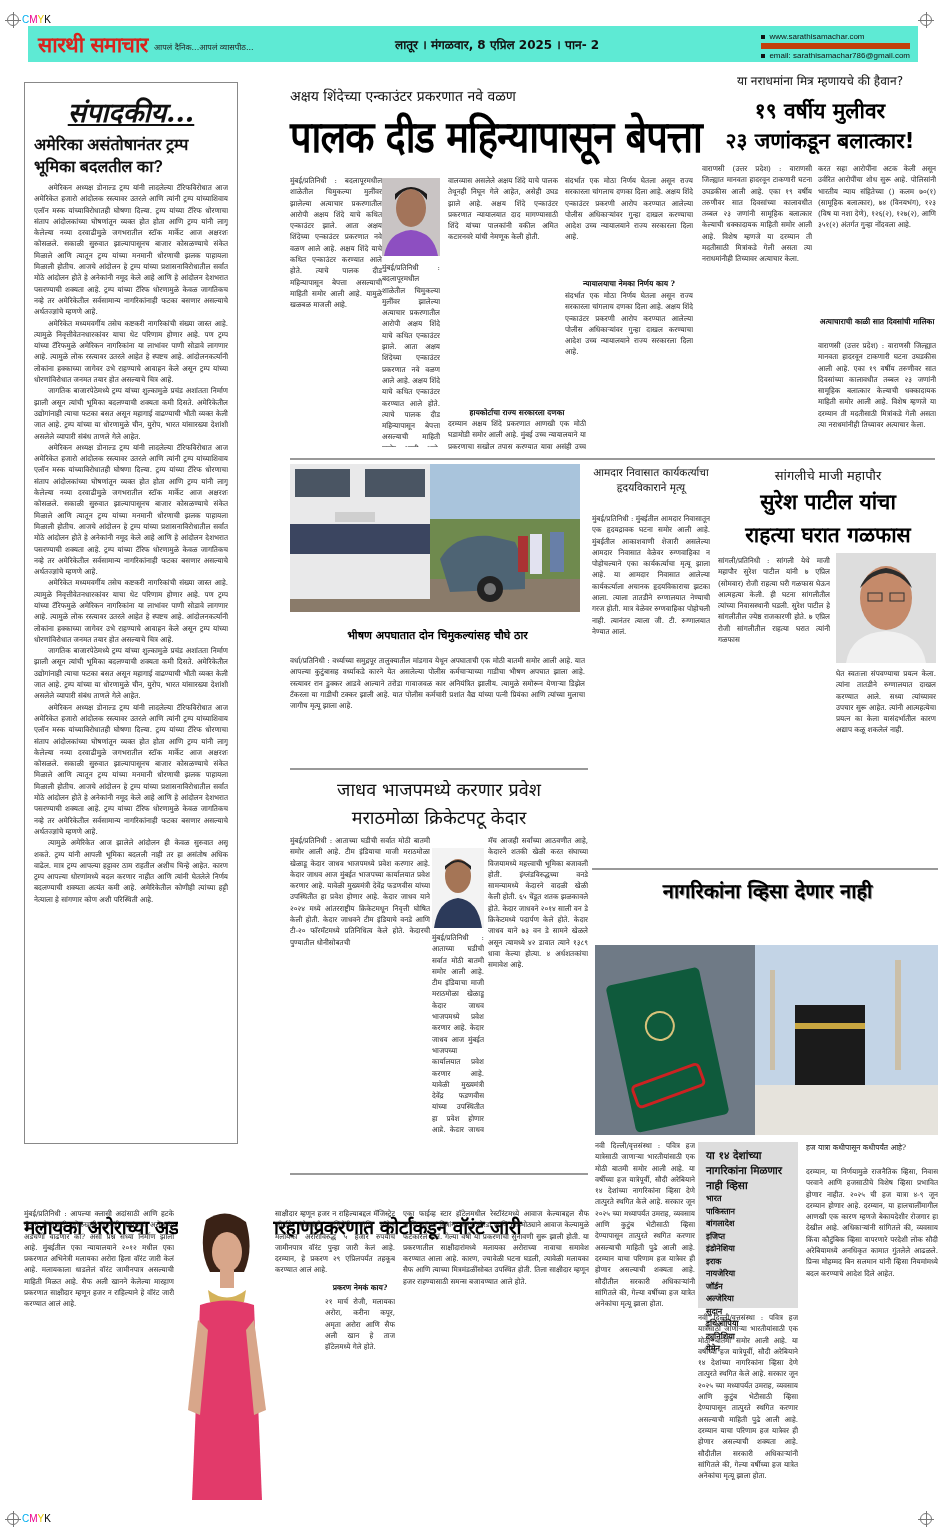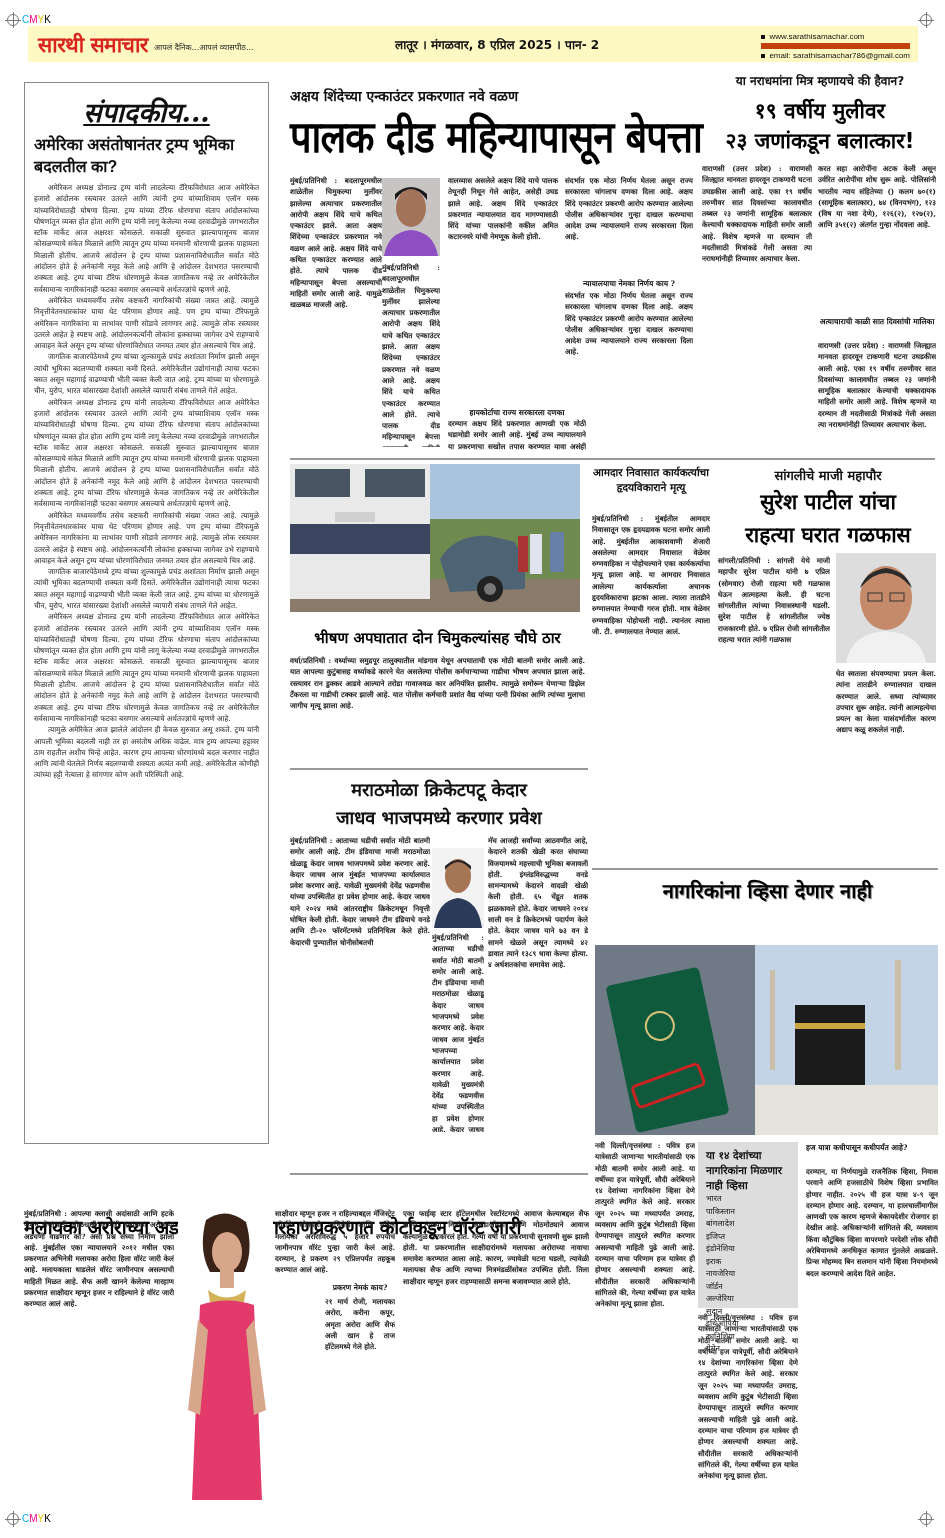--- a/index.html
+++ b/index.html
@@ -5,45 +5,45 @@
   * { box-sizing: border-box; margin: 0; padding: 0; }
   html, body { width: 945px; height: 1538px; background: #fff; overflow: hidden; }
   body { position: relative; font-family: "DejaVu Serif", serif; color: #111; }
   .reg { position: absolute; width: 12px; height: 12px; border: 1px solid #777; border-radius: 50%; }
   .reg::before, .reg::after { content: ""; position: absolute; background: #777; }
   .reg::before { left: 5px; top: -3px; width: 1px; height: 16px; }
   .reg::after { top: 5px; left: -3px; height: 1px; width: 16px; }
   .cmyk { position: absolute; font-family: "Liberation Sans", sans-serif; font-size: 10px; }
   .cmyk .c { color: #00aeef; } .cmyk .m { color: #ec008c; } .cmyk .y { color: #e6c800; } .cmyk .k { color: #000; }
 
-  .masthead { position: absolute; left: 28px; top: 26px; width: 890px; height: 36px; background: #fef9c3; display: flex; align-items: center; padding: 0 10px; }
+  .masthead { position: absolute; left: 28px; top: 26px; width: 890px; height: 36px; background: #5eead4; display: flex; align-items: center; padding: 0 10px; }
   .brand { font-family: "DejaVu Sans", sans-serif; font-weight: bold; font-size: 21px; color: #d9231d; letter-spacing: -0.5px; }
   .tagline { font-family: "DejaVu Sans", sans-serif; font-size: 8px; margin-left: 6px; margin-top: 4px; color: #222; }
   .dateline { font-family: "DejaVu Sans", sans-serif; font-weight: bold; font-size: 12px; position: absolute; left: 367px; top: 10px; }
   .contact { position: absolute; right: 8px; top: 4px; font-family: "Liberation Sans", sans-serif; font-size: 8px; line-height: 13px; }
   .contact div { display: flex; align-items: center; gap: 4px; }
   .contact .sq { width: 4px; height: 4px; background: #111; display: inline-block; }
   .contact .web { border-bottom: 6px solid #c2410c; }
 
-  .col { position: absolute; font-weight: bold; }
+  .col { position: absolute; }
   .body-text { font-size: 7.2px; line-height: 11.3px; text-align: justify; color: #222; overflow: hidden; }
   .body-text p { text-indent: 14px; }
 
-  .editorial-box { position: absolute; left: 24px; top: 82px; width: 245px; height: 1062px; border: 1.5px solid #888; padding: 6px 9px; }
+  .editorial-box { position: absolute; left: 24px; top: 82px; width: 214px; height: 1062px; border: 1.5px solid #888; padding: 6px 9px; }
   .editorial-title { font-family: "DejaVu Serif", serif; font-style: italic; font-weight: bold; font-size: 27px; text-align: center; text-decoration: underline; margin-top: 4px; }
   .editorial-head { font-family: Liberation Sans, sans-serif; font-weight: bold; font-size: 16px; line-height: 22px; margin-top: 4px; }
 
   .kicker { font-family: "DejaVu Sans", sans-serif; font-size: 14px; }
   .bighead { font-family: "DejaVu Sans", sans-serif; font-weight: bold; color: #000; }
   .hr { position: absolute; height: 1.5px; background: #999; }
   .photo { position: absolute; overflow: hidden; }
   .photo svg { width: 100%; height: 100%; display: block; }
   .sidebox { position: absolute; background: #ddd; padding: 6px 8px; }
   .sidebox .sb-title { font-family: "DejaVu Sans", sans-serif; font-weight: bold; font-size: 10.5px; line-height: 15px; }
-  .sidebox .sb-item { font-family: "DejaVu Sans", sans-serif; font-weight: normal; font-size: 8px; line-height: 12.5px; }
+  .sidebox .sb-item { font-family: "DejaVu Sans", sans-serif; font-weight: bold; font-size: 8px; line-height: 12.5px; }
 </style>
 </head>
 <body>
 
 <div class="reg" style="left:7px;top:14px"></div>
 <div class="reg" style="left:920px;top:14px"></div>
 <div class="reg" style="left:7px;top:1513px"></div>
 <div class="reg" style="left:920px;top:1513px"></div>
 <div class="cmyk" style="left:22px;top:14px"><span class="c">C</span><span class="m">M</span><span class="y">Y</span><span class="k">K</span></div>
 <div class="cmyk" style="left:22px;top:1513px"><span class="c">C</span><span class="m">M</span><span class="y">Y</span><span class="k">K</span></div>
@@ -119,21 +119,21 @@
       <rect x="45" y="48" width="40" height="10" fill="#cfcfcf"></rect>
       <rect x="0" y="60" width="140" height="30" fill="#3b4560"></rect>
       <path d="M150 95 Q165 70 200 72 L225 78 L235 100 L235 125 L160 128Z" fill="#4e6474"></path>
       <circle cx="200" cy="125" r="13" fill="#222"></circle>
       <circle cx="200" cy="125" r="6" fill="#777"></circle>
       <rect x="240" y="70" width="12" height="40" fill="#e2e2f0"></rect>
       <rect x="260" y="68" width="14" height="40" fill="#687fa8"></rect>
       <rect x="228" y="72" width="10" height="36" fill="#a33"></rect>
     </svg>
 </div>
-<div class="col bighead" style="left:290px;top:627px;width:295px;font-size:15px;text-align:center;">भीषण अपघातात दोन चिमुकल्यांसह चौघे ठार</div>
+<div class="col bighead" style="left:290px;top:627px;width:295px;font-size:11px;text-align:center;">भीषण अपघातात दोन चिमुकल्यांसह चौघे ठार</div>
 <div class="col body-text" style="left:290px;top:655px;width:295px;height:108px;">वर्धा/प्रतिनिधी : वर्ध्याच्या समुद्रपूर तालुक्यातील मांडगाव येथून अपघाताची एक मोठी बातमी समोर आली आहे. यात आपल्या कुटुंबासह वर्ध्याकडे कारने येत असलेल्या पोलीस कर्मचाऱ्याच्या गाडीचा भीषण अपघात झाला आहे. रस्त्यावर रान डुक्कर आडवे आल्याने तरोडा गावाजवळ कार अनियंत्रित झालीय. त्यामुळे समोरून येणाऱ्या डिझेल टँकरला या गाडीची टक्कर झाली आहे. यात पोलीस कर्मचारी प्रशांत वैद्य यांच्या पत्नी प्रियंका आणि त्यांच्या मुलाचा जागीच मृत्यू झाला आहे.</div>
 
 <div class="col" style="left:592px;top:465px;width:118px;font-family:'DejaVu Sans',sans-serif;font-size:10.5px;line-height:15px;text-align:center;">आमदार निवासात कार्यकर्त्याचा हृदयविकाराने मृत्यू</div>
 <div class="col body-text" style="left:592px;top:513px;width:118px;height:330px;">मुंबई/प्रतिनिधी : मुंबईतील आमदार निवासातून एक हृदयद्रावक घटना समोर आली आहे. मुंबईतील आकाशवाणी शेजारी असलेल्या आमदार निवासात वेळेवर रुग्णवाहिका न पोहोचल्याने एका कार्यकर्त्याचा मृत्यू झाला आहे. या आमदार निवासात आलेल्या कार्यकर्त्याला अचानक हृदयविकाराचा झटका आला. त्याला तातडीने रुग्णालयात नेण्याची गरज होती. मात्र वेळेवर रुग्णवाहिका पोहोचली नाही. त्यानंतर त्याला जी. टी. रुग्णालयात नेण्यात आलं.</div>
 
 <div class="col" style="left:718px;top:466px;width:220px;font-family:'DejaVu Sans',sans-serif;font-size:13px;text-align:center;">सांगलीचे माजी महापौर</div>
 <div class="col bighead" style="left:718px;top:487px;width:220px;font-size:21px;text-align:center;">सुरेश पाटील यांचा</div>
 <div class="col bighead" style="left:718px;top:520px;width:220px;font-size:21px;text-align:center;">राहत्या घरात गळफास</div>
 <div class="col body-text" style="left:718px;top:555px;width:112px;height:290px;">सांगली/प्रतिनिधी : सांगली येथे माजी महापौर सुरेश पाटील यांनी ७ एप्रिल (सोमवार) रोजी राहत्या घरी गळफास घेऊन आत्महत्या केली. ही घटना सांगलीतील त्यांच्या निवासस्थानी घडली. सुरेश पाटील हे सांगलीतील ज्येष्ठ राजकारणी होते. ७ एप्रिल रोजी सांगलीतील राहत्या घरात त्यांनी गळफास</div>
 <div class="photo" style="left:836px;top:553px;width:100px;height:110px;">
@@ -144,22 +144,22 @@
       <rect x="32" y="40" width="14" height="8" fill="none" stroke="#333"></rect>
       <rect x="54" y="40" width="14" height="8" fill="none" stroke="#333"></rect>
       <path d="M10 110 Q15 80 50 78 Q85 80 90 110Z" fill="#f1f1f1"></path>
     </svg>
 </div>
 <div class="col body-text" style="left:836px;top:668px;width:100px;height:177px;">घेत स्वतःला संपवण्याचा प्रयत्न केला. त्यांना तातडीने रुग्णालयात दाखल करण्यात आले. सध्या त्यांच्यावर उपचार सुरू आहेत. त्यांनी आत्महत्येचा प्रयत्न का केला यासंदर्भातील कारण अद्याप कळू शकलेलं नाही.</div>
 
 <div class="hr" style="left:290px;top:768px;width:298px;"></div>
 
 <div class="col" style="left:290px;top:776px;width:298px;font-family:'DejaVu Sans',sans-serif;font-size:18px;line-height:28px;text-align:center;">
+  <div>जाधव भाजपमध्ये करणार प्रवेश</div>
   <div>मराठमोळा क्रिकेटपटू केदार</div>
-  <div>जाधव भाजपमध्ये करणार प्रवेश</div>
 </div>
 <div class="col body-text" style="left:290px;top:835px;width:140px;height:298px;">मुंबई/प्रतिनिधी : आताच्या घडीची सर्वात मोठी बातमी समोर आली आहे. टीम इंडियाचा माजी मराठमोळा खेळाडू केदार जाधव भाजपमध्ये प्रवेश करणार आहे. केदार जाधव आज मुंबईत भाजपच्या कार्यालयात प्रवेश करणार आहे. यावेळी मुख्यमंत्री देवेंद्र फडणवीस यांच्या उपस्थितीत हा प्रवेश होणार आहे. केदार जाधव याने २०२४ मध्ये आंतरराष्ट्रीय क्रिकेटमधून निवृत्ती घोषित केली होती. केदार जाधवने टीम इंडियाचे वनडे आणि टी-२० फॉरमॅटमध्ये प्रतिनिधित्व केले होते. केदारची पुण्यातील धोनीसोबतची</div>
 
 <div class="photo" style="left:432px;top:848px;width:52px;height:80px;">
   <svg viewBox="0 0 52 80">
       <rect width="52" height="80" fill="#f3f3f3"></rect>
       <ellipse cx="26" cy="28" rx="13" ry="17" fill="#a57556"></ellipse>
       <path d="M13 22 Q26 6 39 22 L39 18 Q26 6 13 18Z" fill="#222"></path>
       <path d="M2 80 Q6 52 26 50 Q46 52 50 80Z" fill="#2c3a5a"></path>
     </svg>

